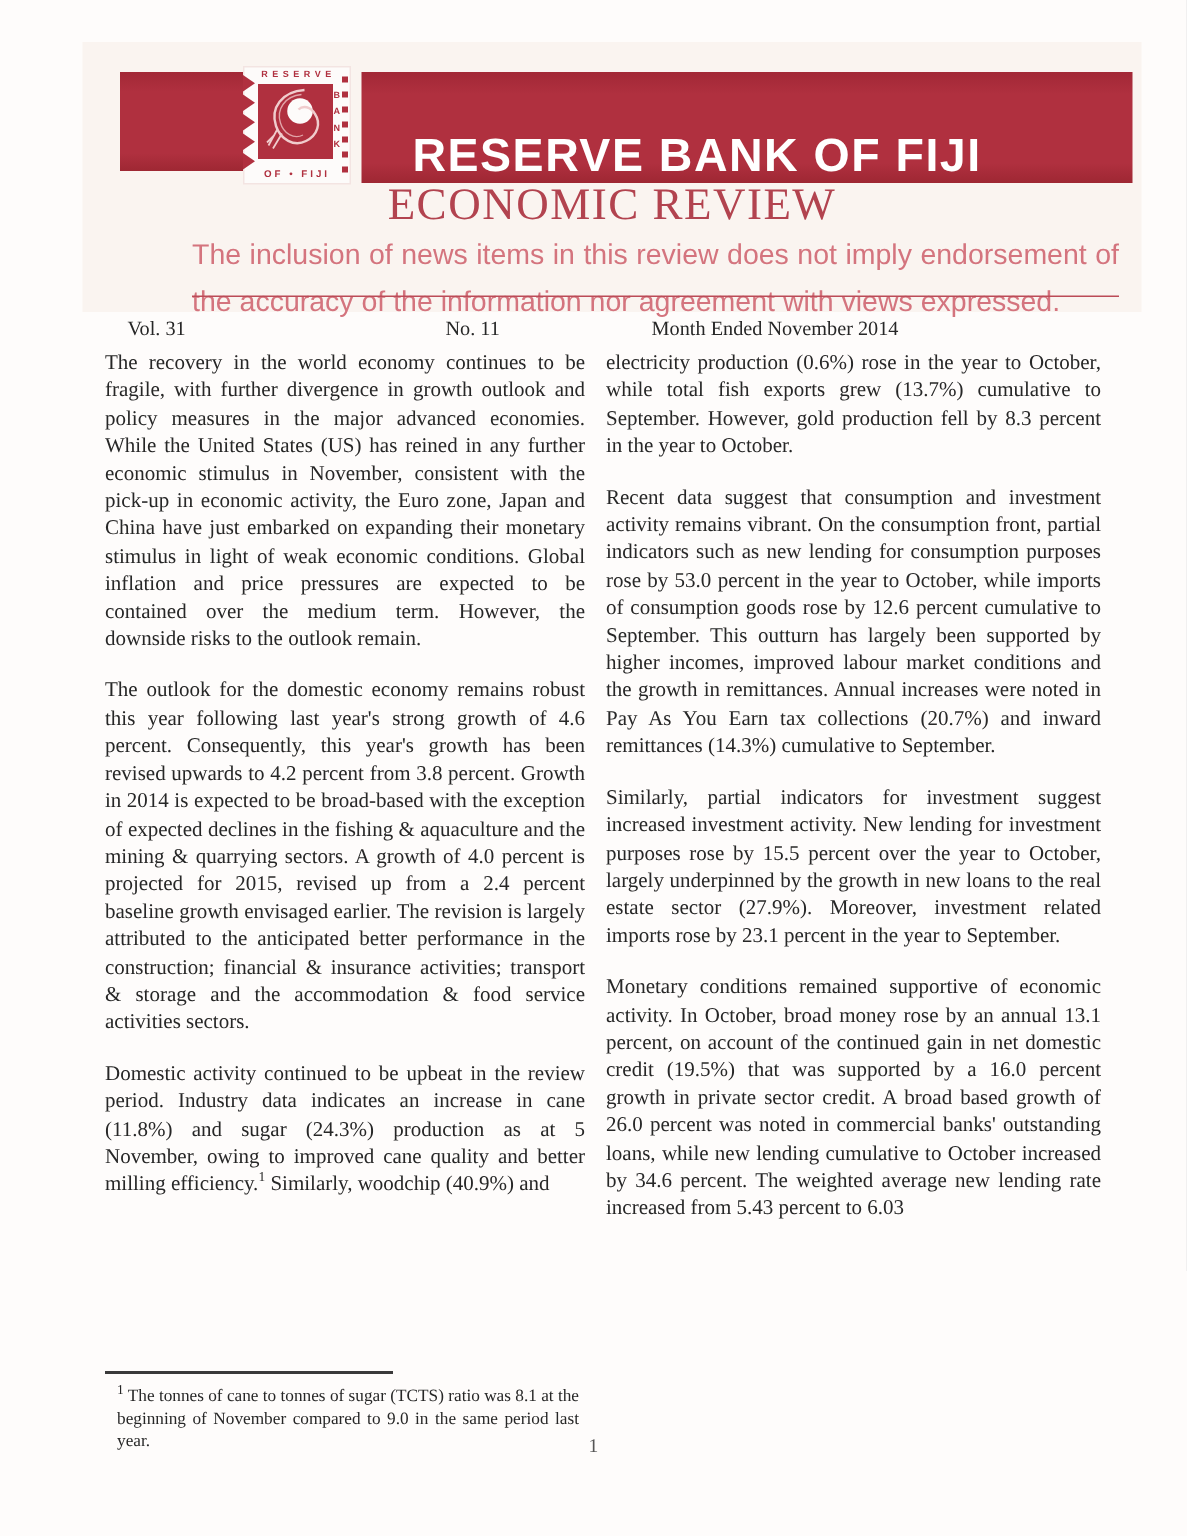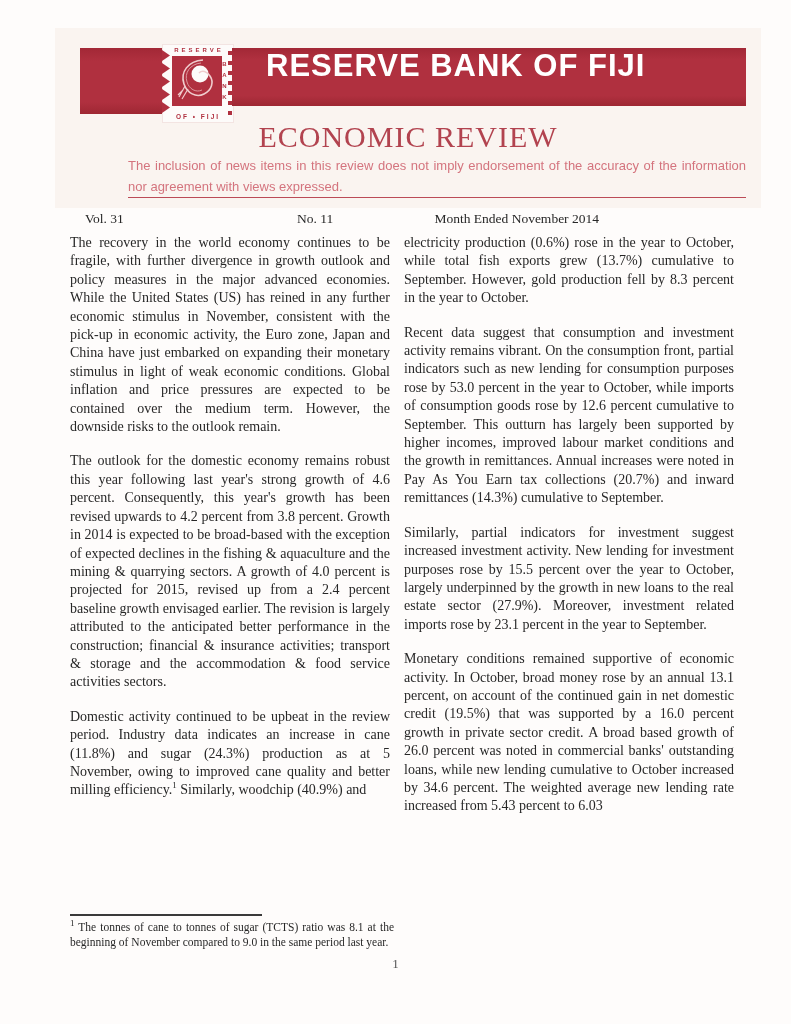--- a/index.html
+++ b/index.html
@@ -23,23 +23,23 @@
   
   .header-zone{
     position:absolute;left:55px;top:28px;width:706px;height:180px;
     background:var(--header-bg);
   }
   .banner-left-block{
     position:absolute;left:25px;top:20px;width:83px;height:66px;
     background:linear-gradient(180deg,#a22836 0%,var(--banner-red) 20%,var(--banner-red) 82%,#9e2733 100%);
   }
   .banner-main{
-    position:absolute;left:177px;top:20px;width:514px;height:58px;
+    position:absolute;left:186px;top:20px;width:514px;height:74px;
     background:linear-gradient(180deg,#a22836 0%,var(--banner-red) 20%,var(--banner-red) 82%,#9e2733 100%);
-    display:flex;align-items:flex-start;
+    display:flex;align-items:flex-end;
   }
   .bank-name{
     padding-left:34px;
     font-family:"Liberation Sans", sans-serif;
     font-weight:bold;font-size:31px;letter-spacing:1px;color:#ffffff;
     white-space:nowrap;
   }
   
   .stamp{
     position:absolute;left:108px;top:17px;width:70px;height:77px;
@@ -68,42 +68,42 @@
   }
   .stamp-emblem{position:absolute;left:9px;top:11px;}
   
   .review-title{
     position:absolute;left:0;top:92px;width:706px;
     text-align:center;font-family:"Liberation Serif", serif;
     font-size:30px;letter-spacing:1px;color:var(--title-red);
   }
   .disclaimer{
     position:absolute;left:73px;top:127px;width:618px;
-    font-family:"Liberation Sans", sans-serif;font-size:13px;line-height:1.65;
+    font-family:"Liberation Sans", sans-serif;font-size:19px;line-height:1.65;
     color:var(--disclaimer-pink);text-align:justify;
   }
   .header-rule{
     position:absolute;left:73px;top:169px;width:618px;height:0;
     border-top:1.5px solid var(--rule-red);
   }
   
   .meta-row{position:absolute;left:0;top:211px;width:644px;height:20px;font-size:13.5px;}
   .meta-vol{position:absolute;left:85px;}
   .meta-no{position:absolute;left:297px;}
   .meta-period{position:absolute;right:45px;text-align:right;}
   
   .col{position:absolute;top:234px;font-size:14px;line-height:18.4px;text-align:justify;}
   .col-left{left:70px;width:320px;}
   .col-right{left:404px;width:330px;}
   .col p{margin:0 0 16px 0;}
   sup{font-size:9px;line-height:0;vertical-align:super;}
   
   .footnote{position:absolute;left:70px;top:914px;width:324px;}
   .footnote-rule{width:192px;border-top:2px solid #3a3a3a;margin:0 0 4px 0;}
-  .footnote p{margin:0;font-size:11.5px;line-height:15px;text-align:justify;}
+  .footnote p{margin:8px;font-size:11.5px;line-height:15px;text-align:justify;}
   
   .page-number{
     position:absolute;left:0;top:956px;width:791px;
     text-align:center;font-size:13px;color:#555;
   }
 </style>
 </head>
 <body>
 
 <div class="page">

